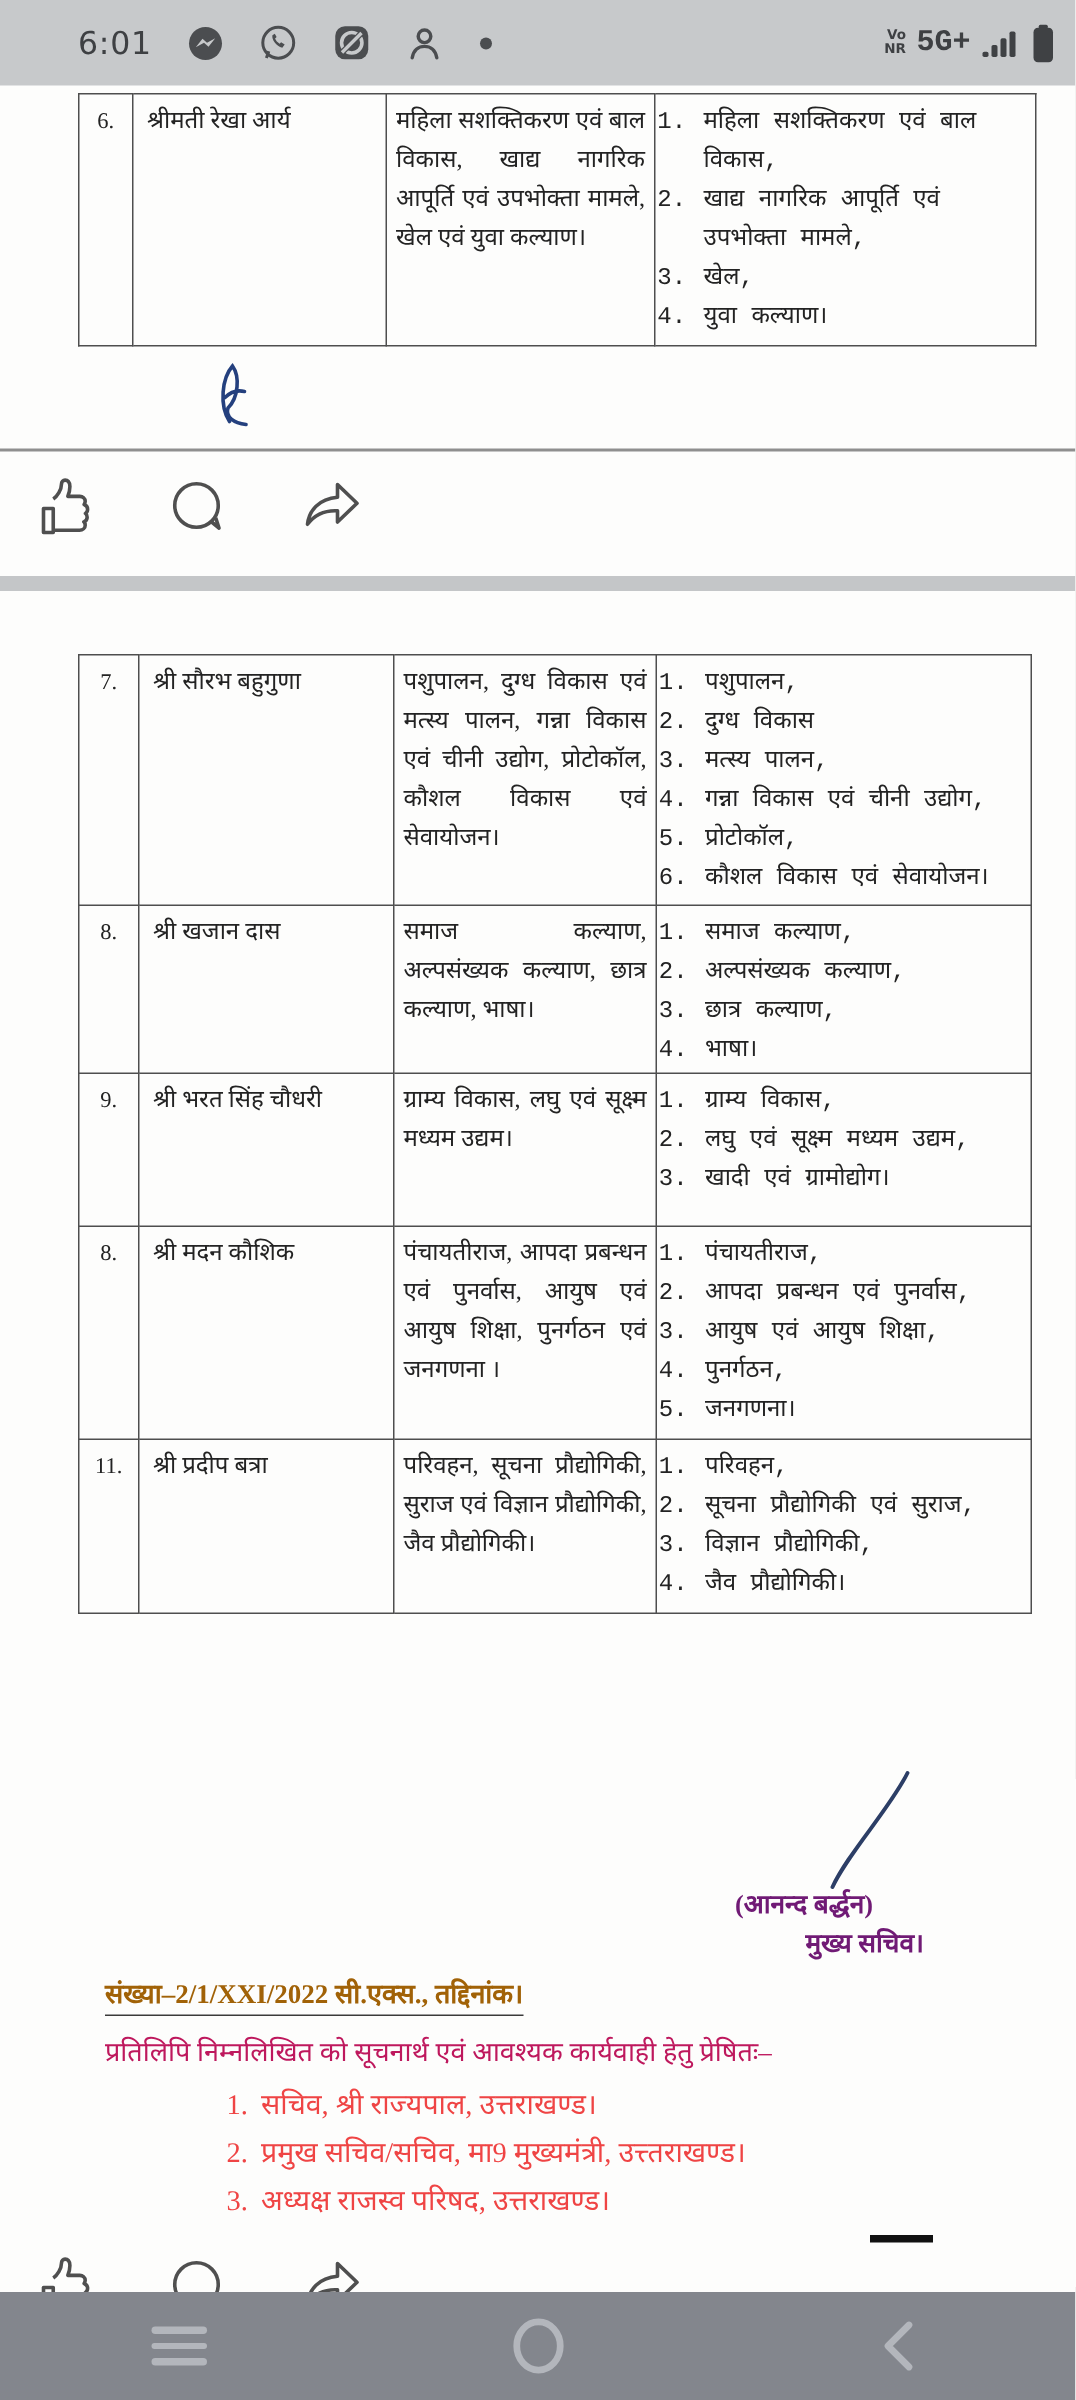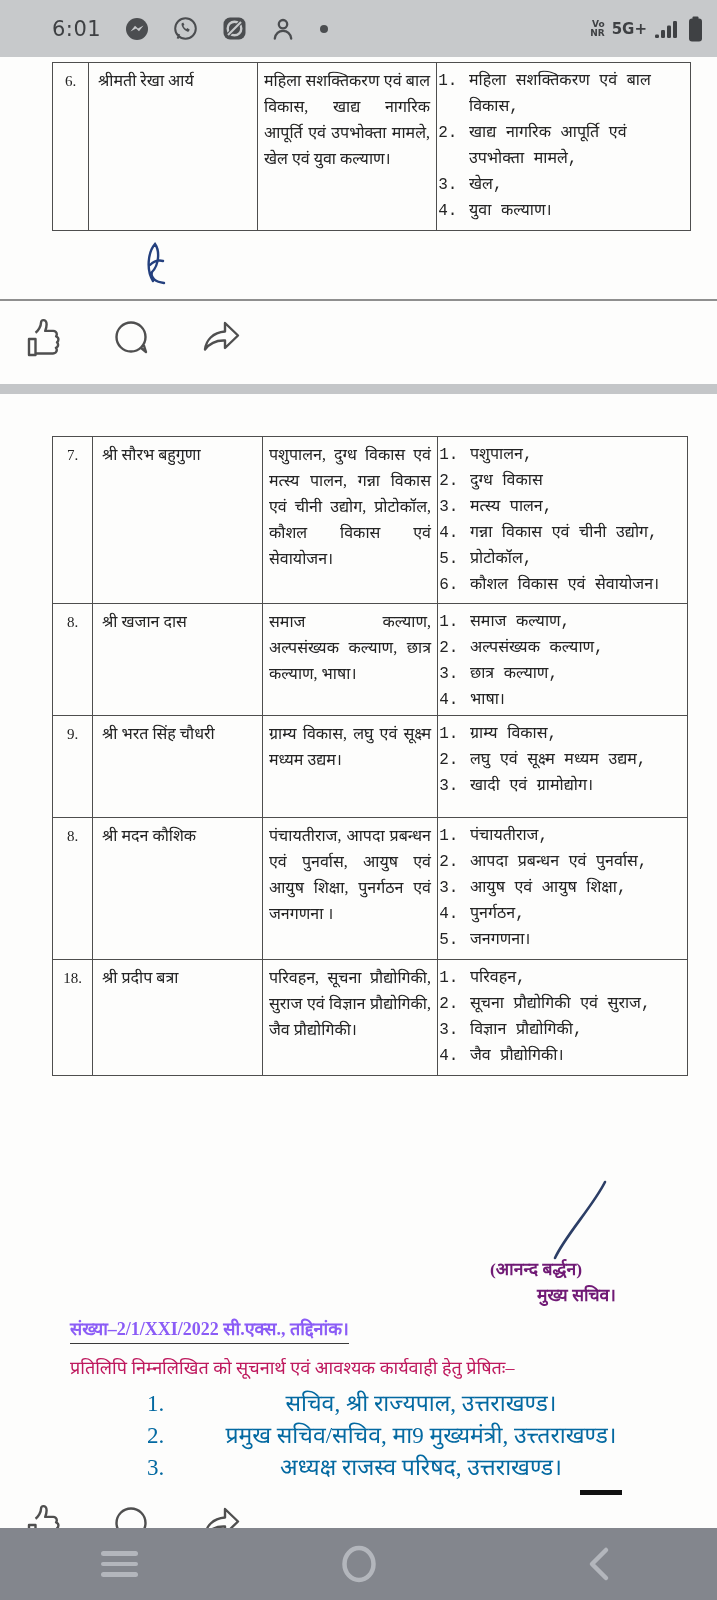--- a/index.html
+++ b/index.html
@@ -9,45 +9,45 @@
 
   
   .status-bar { position:absolute; left:0; top:0; width:717px; height:57px; background:#c7c9cb;
     display:flex; align-items:center; justify-content:space-between; padding:0 14px 0 52px;
     font-family:"DejaVu Sans", sans-serif; color:#3e4043; }
   .sb-left { display:flex; align-items:center; gap:24px; }
   .sb-time { font-size:21px; letter-spacing:.5px; }
   .sb-ico { display:block; }
   .sb-right { display:flex; align-items:center; gap:7px; }
   .vonr { font-size:9px; font-weight:bold; line-height:9px; text-align:right; }
-  .net-type { font-size:15px; font-weight:bold; }
+  .net-type { font-size:20px; font-weight:bold;font-family:Liberation Mono, monospace; }
 
   
   .doc-table { border-collapse:collapse; table-layout:fixed; position:absolute; background:transparent; }
   .doc-table td { border:1.6px solid #4e4e4e; vertical-align:top; padding:5px 6px 2px 6px;
     font-size:16px; line-height:26px; color:#232323; }
   td.c-serial { text-align:center; padding-left:2px; padding-right:2px; font-size:15px; }
   td.c-name { padding-left:9px; }
   td.c-dept { text-align:justify; }
   td.c-alloc ol { margin:0 0 0 0; padding-left:24px; }
   td.c-alloc li { padding-left:2px;font-family:Liberation Mono, monospace; }
 
   .divider-line { position:absolute; left:0; width:717px; height:2px; background:#8f8f8f; }
   .gray-band { position:absolute; left:0; width:717px; background:#c4c6c8; }
 
   .actions-row { position:absolute; display:flex; align-items:flex-start; gap:46px; }
 
   .signatory { position:absolute; text-align:center; color:#701a75; }
   .signatory .sig-name { font-size:17.5px; font-weight:bold; line-height:26px; }
   .signatory .sig-title { font-size:17.5px; font-weight:bold; line-height:26px;text-align:right; }
 
-  .ref-line { position:absolute; font-size:18px; font-weight:bold; color:#8b5cf6;
+  .ref-line { position:absolute; font-size:18px; font-weight:bold; color:#a16207;
     border-bottom:1.8px solid #3a3a3a; padding-bottom:3px; }
   .copy-line { position:absolute; font-size:18px; color:#be185d; }
-  .recipients { position:absolute; font-size:23px; color:#0369a1; line-height:32px; padding-left:22px;text-align:center; }
+  .recipients { position:absolute; font-size:19px; color:#ef4444; line-height:32px; padding-left:22px; }
   .recipients li { padding-left:4px; }
 
   .page-end-mark { position:absolute; background:#111; }
 
   
   .nav-bar { position:absolute; left:0; top:1528px; width:717px; height:72px; background:#83868d;
     display:flex; align-items:center; z-index:5; }
   .nav-slot { flex:1; display:flex; justify-content:center; align-items:center; }
   .hamburger span { display:block; width:37px; height:4.5px; border-radius:2.5px; background:#b3b6bc; margin:6px 0; }
 </style>
@@ -202,21 +202,21 @@
         <ol>
               <li>पंचायतीराज,</li>
               <li>आपदा प्रबन्धन एवं पुनर्वास,</li>
               <li>आयुष एवं आयुष शिक्षा,</li>
               <li>पुनर्गठन,</li>
               <li>जनगणना।</li>
             </ol>
       </td>
     </tr>
     <tr style="height:116px;">
-      <td class="c-serial">18.</td>
+      <td class="c-serial">11.</td>
       <td class="c-name">श्री प्रदीप बत्रा</td>
       <td class="c-dept">परिवहन, सूचना प्रौद्योगिकी, सुराज एवं विज्ञान प्रौद्योगिकी, जैव प्रौद्योगिकी।</td>
       <td class="c-alloc">
         <ol>
               <li>परिवहन,</li>
               <li>सूचना प्रौद्योगिकी एवं सुराज,</li>
               <li>विज्ञान प्रौद्योगिकी,</li>
               <li>जैव प्रौद्योगिकी।</li>
             </ol>
       </td>

